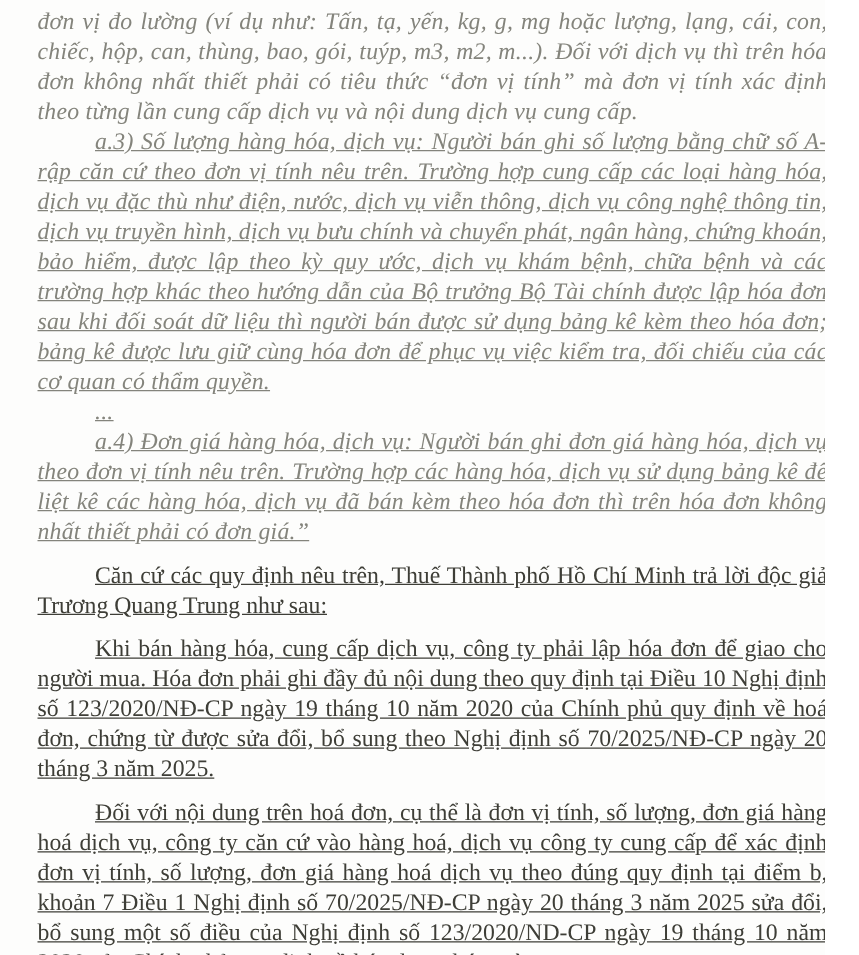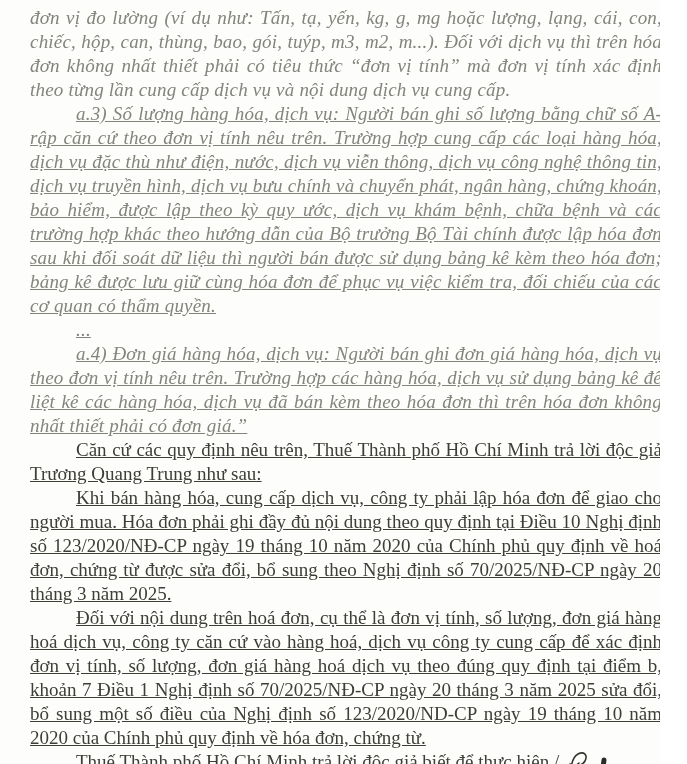--- a/index.html
+++ b/index.html
@@ -31,20 +31,21 @@
   }
   p.indent { text-indent: 46px; text-decoration: underline; }
   p.quote {
     font-style: italic;
     color: #84847c;
     letter-spacing: 0.2px;
   }
   p.reply {
     font-style: normal;
     color: #3e3e37;
+    margin-top: 11px;
   }
   p.ellipsis-par {
     text-align: left;
   }
   .closing-line {
     position: relative;
     display: block;
   }
   .signature-mark {
     position: absolute;

